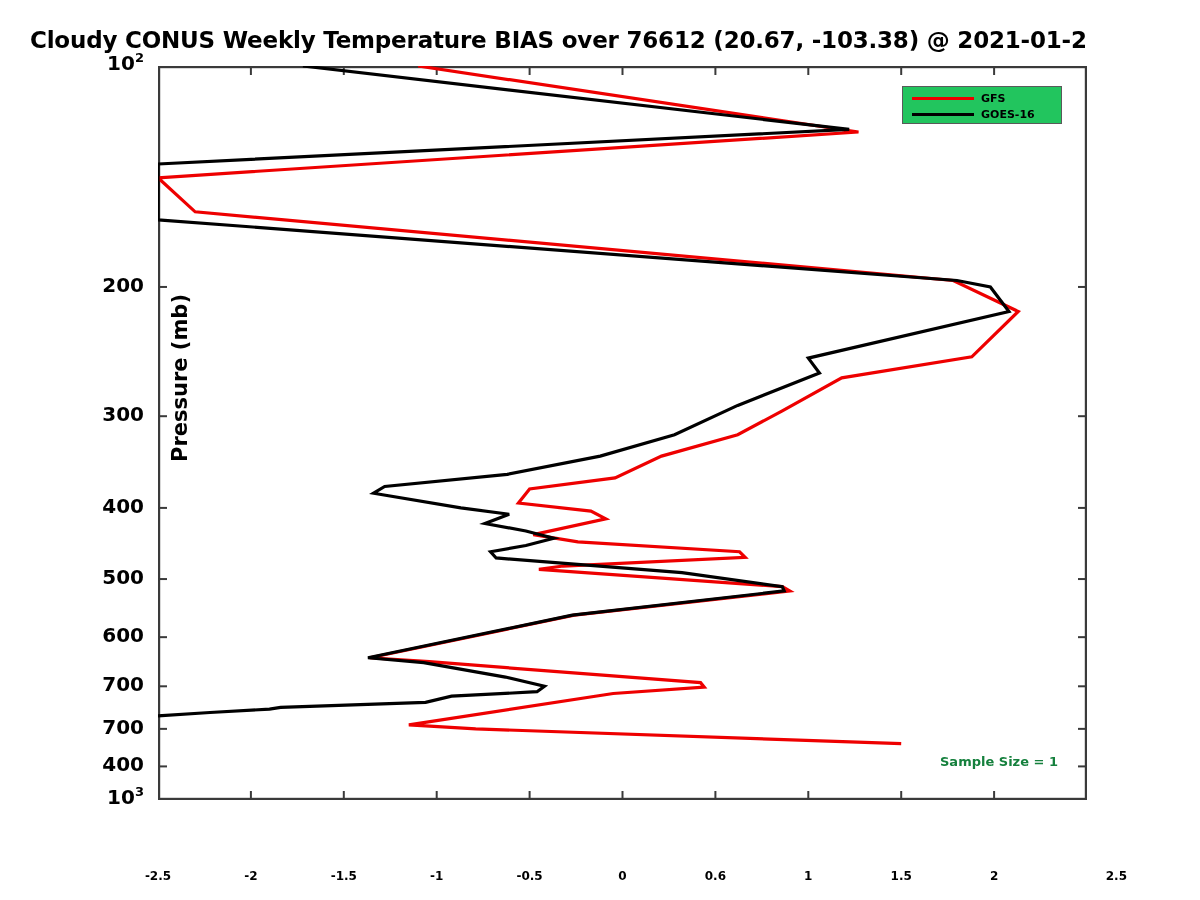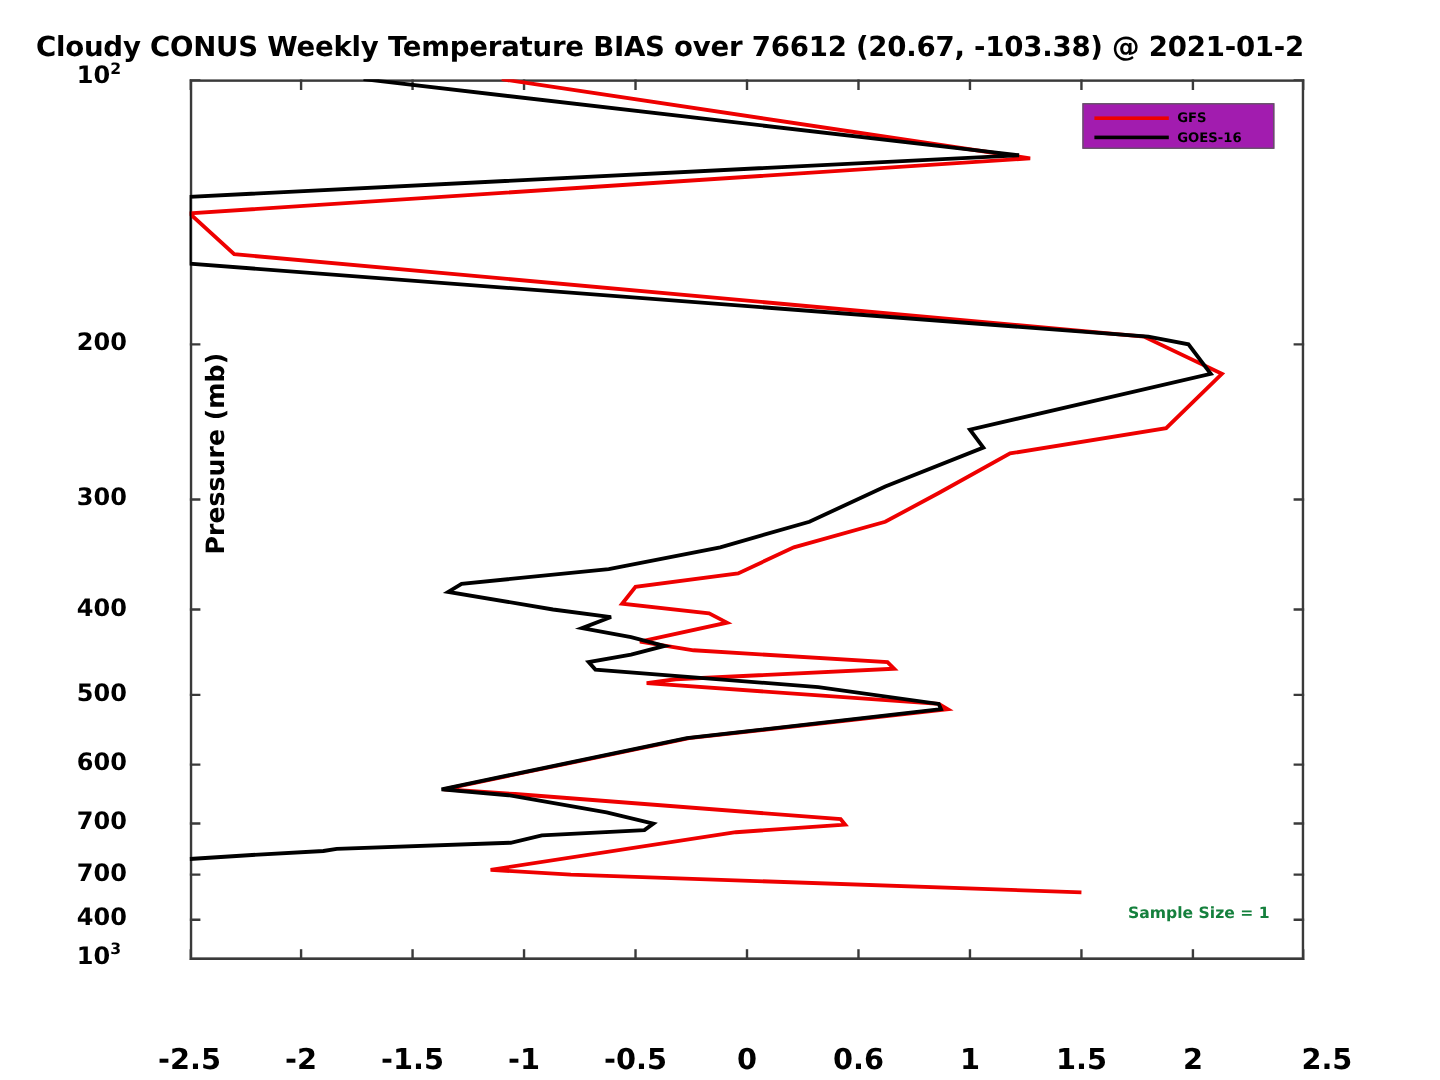--- a/index.html
+++ b/index.html
@@ -67,46 +67,46 @@
     font-size: 21px;
     font-weight: bold;
     color: #000000;
   }
   .xtick-label {
     position: absolute;
     top: 803px;
     width: 80px;
     margin-left: -40px;
     text-align: center;
-    font-size: 24px;
+    font-size: 12px;
     font-weight: bold;
     color: #000000;
   }
   .ytick-label {
     position: absolute;
     left: -14px;
     width: 80px;
     margin-left: -80px;
-    text-align: left;
+    text-align: right;
     font-size: 20px;
     font-weight: bold;
     color: #000000;
   }
   .ytick-label sup {
     font-size: 13px;
     vertical-align: super;
   }
   #legend-box {
     position: absolute;
     left: 744px;
     top: 20px;
     width: 160px;
     height: 38px;
     border: 1.5px solid #5a5a5a;
-    background: #a21caf;
+    background: #22c55e;
     box-sizing: border-box;
     padding: 4px 0 0 0;
   }
   .legend-row {
     display: flex;
     align-items: center;
     height: 14px;
     margin-bottom: 2px;
   }
   .legend-swatch {

